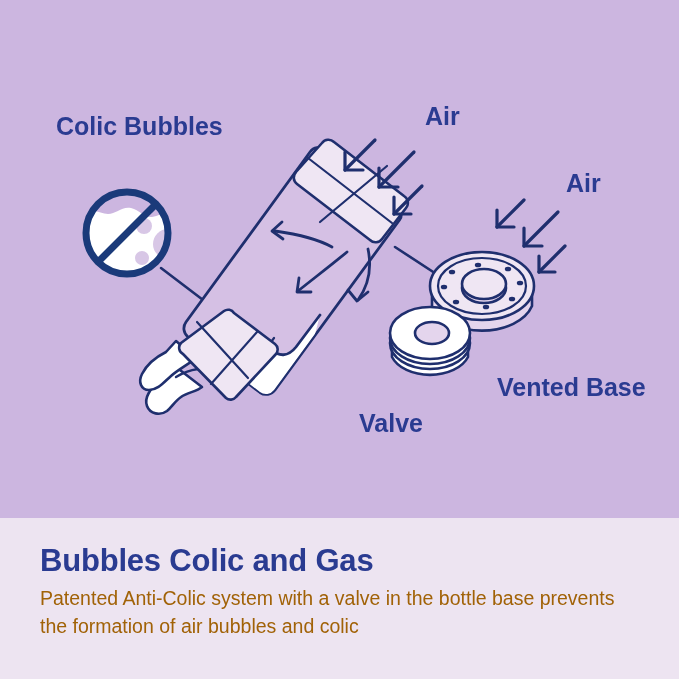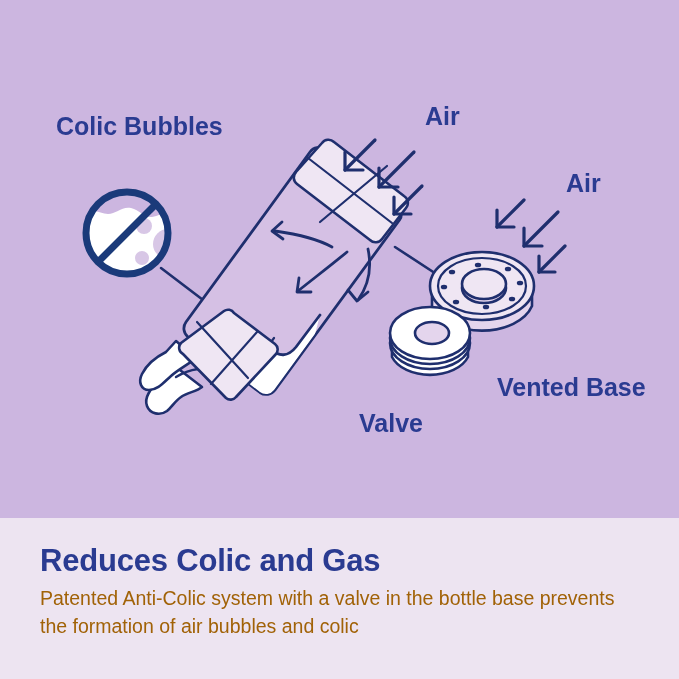--- a/index.html
+++ b/index.html
@@ -212,17 +212,17 @@
 
       <text class="lbl" x="56" y="135" font-size="25" font-family="Liberation Sans, sans-serif">Colic Bubbles</text>
       <text class="lbl" x="425" y="125" font-size="25" font-family="Liberation Sans, sans-serif">Air</text>
       <text class="lbl" x="566" y="192" font-size="25" font-family="Liberation Sans, sans-serif">Air</text>
       <text class="lbl" x="359" y="432" font-size="25" font-family="Liberation Sans, sans-serif">Valve</text>
       <text class="lbl" x="497" y="396" font-size="25" font-family="Liberation Sans, sans-serif">Vented Base</text>
     </svg>
   </div>
 
   <div id="caption">
-    <h1>Reduces Colic and Gas</h1>
+    <h1>Bubbles Colic and Gas</h1>
     <p>Patented Anti-Colic system with a valve in the bottle base prevents the formation of air bubbles and colic</p>
   </div>
 
 </div>
 
 </body></html>

